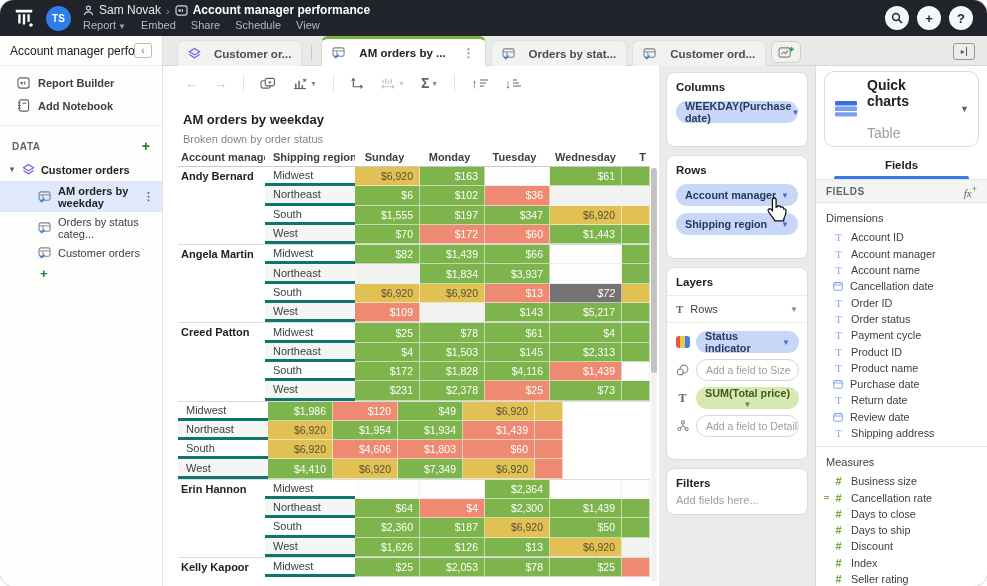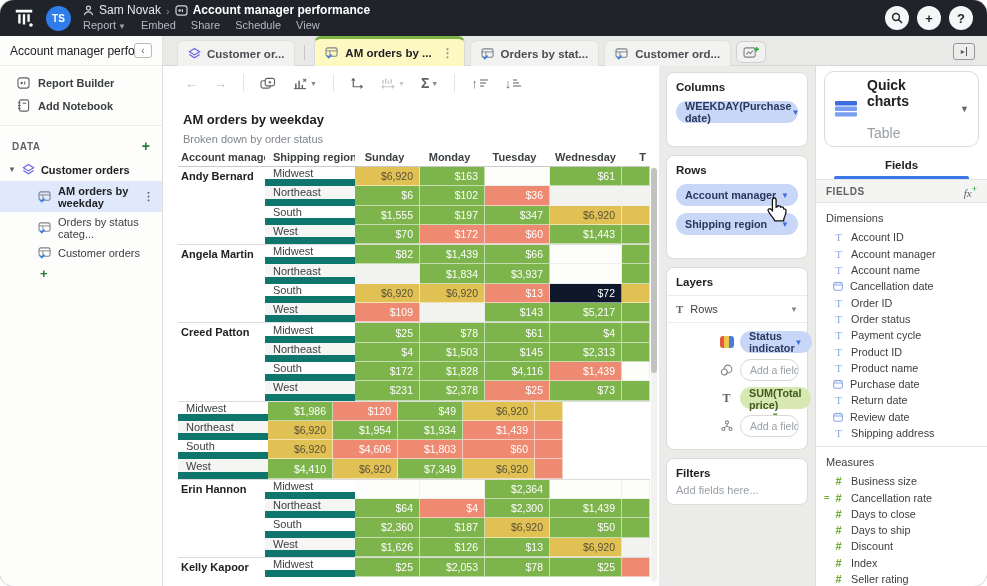--- a/index.html
+++ b/index.html
@@ -24,23 +24,23 @@
   .tb-right{margin-left:auto;display:flex;gap:8px;margin-right:14px;}
   .circle-btn{width:24px;height:24px;border-radius:50%;background:#f5f6f7;color:#23262d;
           display:flex;align-items:center;justify-content:center;font-size:13px;font-weight:bold;}
   .ico{display:inline-flex;align-items:center;justify-content:center;}
 
   
   .tabstrip{position:absolute;left:163px;top:36px;right:0;height:30px;background:#e9e9e7;}
   .tabstrip::after{content:"";position:absolute;left:0;right:0;bottom:0;height:1px;background:#d6d6d4;}
   .tabs{position:absolute;left:14px;top:0;display:flex;align-items:flex-end;height:30px;gap:5px;}
   .tab{height:26px;margin-bottom:0;background:#f2f2f0;border:1px solid #e0e0de;border-bottom:none;
-       border-radius:7px 7px 0 0;display:flex;align-items:center;padding:0 10px;gap:6px;
+       border-radius:7px 7px 0 0;display:flex;align-items:center;padding:0 10px;gap:13px;
        font-size:11.5px;font-weight:bold;color:#4a4d52;position:relative;z-index:1;justify-content:space-between;}
-  .tab.active{height:30px;background:#fef9c3;border-color:#d9d9d7;border-top:3px solid #7cb342;
+  .tab.active{height:30px;background:#ffffff;border-color:#d9d9d7;border-top:3px solid #7cb342;
        color:#202124;z-index:3;}
   .tab .kebab{color:#8a8f98;font-size:12px;margin-left:4px;}
   .tabdiv{width:1px;height:15px;background:#c7c7c5;margin:0 4px 6px 4px;align-self:flex-end;}
   .newtab{height:22px;width:30px;margin-bottom:3px;border:1px solid #cfcfcd;border-radius:6px;
        background:#f1f1ef;display:flex;align-items:center;justify-content:center;}
   .panel-toggle{position:absolute;right:12px;top:7px;width:22px;height:17px;border:1px solid #97979b;
        border-radius:3px;background:#ededeb;display:flex;align-items:center;justify-content:center;
        font-size:8px;color:#55585e;gap:1px;}
 
   
@@ -83,21 +83,21 @@
   .h-day{width:65px;text-align:center;padding-right:6px;}
   .h-wed{width:72px;text-align:right;padding-right:6px;}
   .h-t{width:28px;text-align:right;padding-right:4px;}
   .pt-group{display:flex;}
   .pt-group + .pt-group{border-top:1px solid #dcdcda;}
   .pt-mgr{width:87px;background:#fff;font-weight:bold;font-size:11px;color:#202124;
       padding:3px 2px 0 3px;line-height:1.15;}
   .pt-rows{flex:1;}
   .pt-row{display:flex;height:19.3px;}
   .pt-reg{width:90px;padding-left:8px;display:flex;align-items:center;background:#fff;
-      border-bottom:7px solid #0f766e;color:#3c4043;font-size:11px;}
+      border-bottom:3px solid #0f766e;color:#3c4043;font-size:11px;}
   .pt-reg.alt{background:#f5f5f3;}
   .pt-cell{display:flex;align-items:center;justify-content:flex-end;padding-right:6px;
       border-right:1px solid rgba(255,255,255,.55);border-bottom:1px solid rgba(255,255,255,.55);}
   .pt-cell.lt{border-right-color:#efefed;border-bottom-color:#efefed;}
   .c0{width:65px}.c1{width:65px}.c2{width:65px}.c3{width:72px}.c4{width:28px;padding-right:2px}
   .vscroll{position:absolute;left:488px;top:102px;bottom:4px;width:6px;background:#f2f2f0;border-radius:3px;}
   .vthumb{position:absolute;left:0;top:0;width:6px;height:205px;background:#c2c2c0;border-radius:3px;}
 
   
   .config{position:absolute;left:659px;top:66px;width:156px;bottom:0;background:#ebebe9;padding:6px 7px;}
@@ -109,21 +109,21 @@
   .pill.blue .pcaret{color:#3e6be0;}
   .pill.green{background:#d7e8b2;color:#3f5c1c;flex-direction:column;}
   .pill.green .pcaret{color:#62922c;}
   .pcaret{font-size:8px;}
   .layers-card{padding:0;}
   .layers-card .c-title{padding:8px 9px 7px;margin:0;border-bottom:1px solid #ececea;}
   .lay-type{display:flex;align-items:center;gap:7px;padding:7px 9px;border-bottom:1px solid #ececea;
       font-size:11px;color:#3c4043;}
   .lay-type .tglyph{font-family:"Liberation Serif",serif;font-weight:bold;color:#5f6368;}
   .lay-type .pcaret{margin-left:auto;color:#80868b;}
-  .lay-slots{padding:8px 8px 6px;margin-left:44px;}
+  .lay-slots{padding:8px 8px 16px;}
   .slot{display:flex;align-items:center;gap:6px;margin-bottom:6px;}
   .slot .sic{width:15px;flex:0 0 auto;display:flex;justify-content:center;}
   .slot .pill{flex:1;margin-bottom:0;}
   .field{flex:1;height:22px;border:1px solid #d8d8d6;border-radius:12px;display:flex;align-items:center;
       padding:0 9px;font-size:10.5px;color:#9aa0a6;background:#fff;white-space:nowrap;overflow:hidden;}
   .filters-card .ph{font-size:11px;color:#9aa0a6;}
   .stripe-ic{width:14px;height:12px;border-radius:3px;overflow:hidden;display:flex;}
   .stripe-ic i{flex:1;}
   .cursor{position:absolute;left:766px;top:196px;z-index:50;pointer-events:none;}
 
@@ -466,21 +466,21 @@
                 <div class="pt-cell c1" style="background: rgb(125, 180, 76); color: rgb(255, 255, 255);">$1,834</div>
                 <div class="pt-cell c2" style="background: rgb(125, 180, 76); color: rgb(255, 255, 255);">$3,937</div>
                 <div class="pt-cell c3 lt" style="background: rgb(253, 253, 252); color: rgb(51, 51, 51);"></div>
                 <div class="pt-cell c4" style="background: rgb(125, 180, 76); color: rgb(255, 255, 255);"></div>
               </div>
               <div class="pt-row">
                 <div class="pt-reg">South</div>
                 <div class="pt-cell c0" style="background: rgb(226, 193, 84); color: rgb(86, 80, 58);">$6,920</div>
                 <div class="pt-cell c1" style="background: rgb(226, 193, 84); color: rgb(86, 80, 58);">$6,920</div>
                 <div class="pt-cell c2" style="background: rgb(238, 138, 114); color: rgb(255, 255, 255);">$13</div>
-                <div class="pt-cell c3" style="background: #0f172a; color: rgb(255, 255, 255);">$72</div>
+                <div class="pt-cell c3" style="background: #737373; color: rgb(255, 255, 255); font-style: italic;">$72</div>
                 <div class="pt-cell c4" style="background: rgb(226, 193, 84); color: rgb(86, 80, 58);"></div>
               </div>
               <div class="pt-row">
                 <div class="pt-reg alt">West</div>
                 <div class="pt-cell c0" style="background: rgb(238, 138, 114); color: rgb(255, 255, 255);">$109</div>
                 <div class="pt-cell c1 lt" style="background: rgb(242, 242, 240); color: rgb(51, 51, 51);"></div>
                 <div class="pt-cell c2" style="background: rgb(125, 180, 76); color: rgb(255, 255, 255);">$143</div>
                 <div class="pt-cell c3" style="background: rgb(125, 180, 76); color: rgb(255, 255, 255);">$5,217</div>
                 <div class="pt-cell c4" style="background: rgb(125, 180, 76); color: rgb(255, 255, 255);"></div>
               </div>

